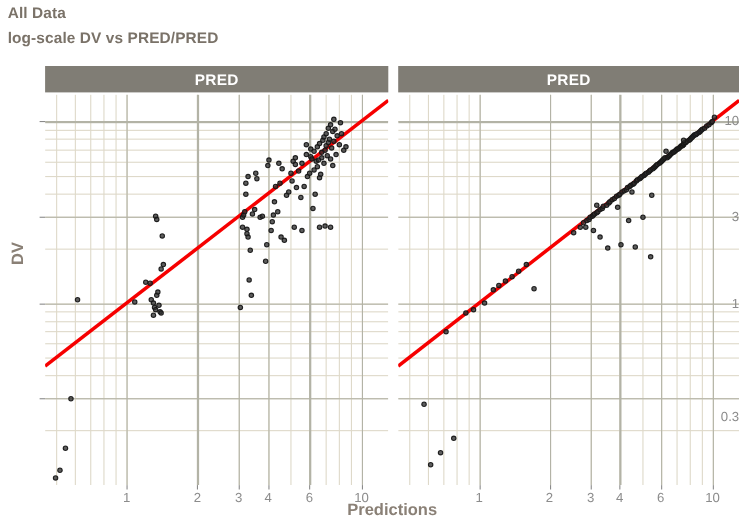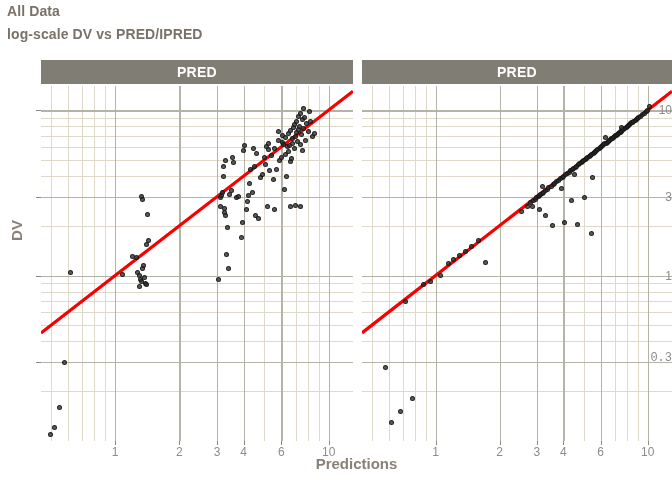--- a/index.html
+++ b/index.html
@@ -159,21 +159,21 @@
     top: 441px;
     width: 1px;
     height: 4px;
     background: #8a8a8a;
   }
 </style>
 </head>
 <body>
 
 <div id="plot-title">All Data</div>
-<div id="plot-subtitle">log-scale DV vs PRED/IPRED</div>
+<div id="plot-subtitle">log-scale DV vs PRED/PRED</div>
 
 <div id="y-axis-title">DV</div>
 <div id="x-axis-title">Predictions</div>
 
 <div class="facet-strip" id="strip-pred">
   <span>PRED</span>
 </div>
 <div class="facet-strip" id="strip-ipred">
   <span>PRED</span>
 </div>
@@ -509,21 +509,21 @@
     <div class="point" style="left: 170.1px; top: 120.9px;"></div>
     <div class="point" style="left: 180.8px; top: 100.6px;"></div>
     <div class="point" style="left: 199px; top: 102.7px;"></div>
     <div class="point" style="left: 212.2px; top: 88.2px;"></div>
     <div class="point" style="left: 230.7px; top: 91.8px;"></div>
     <div class="point" style="left: 243.2px; top: 51.9px;"></div>
     <div class="point" style="left: 259.3px; top: 41.1px;"></div>
   </div>
 
 <div id="axis-decorations">
-    <div class="ytick-label" style="top: 358px; font-family: Liberation Mono, monospace;">0.3</div>
+    <div class="ytick-label" style="top: 379px;">0.3</div>
     <div class="ytick-mark" style="top: 362.1px;"></div>
     <div class="ytick-label" style="top: 275.6px;">1</div>
     <div class="ytick-mark" style="top: 275.6px;"></div>
     <div class="ytick-label" style="top: 196.7px;">3</div>
     <div class="ytick-mark" style="top: 196.7px;"></div>
     <div class="ytick-label" style="top: 110.2px;">10</div>
     <div class="ytick-mark" style="top: 110.2px;"></div>
     <div class="xtick-label" style="left: 115.1px;">1</div>
     <div class="xtick-mark" style="left: 115.1px;"></div>
     <div class="xtick-label" style="left: 179.4px;">2</div>

